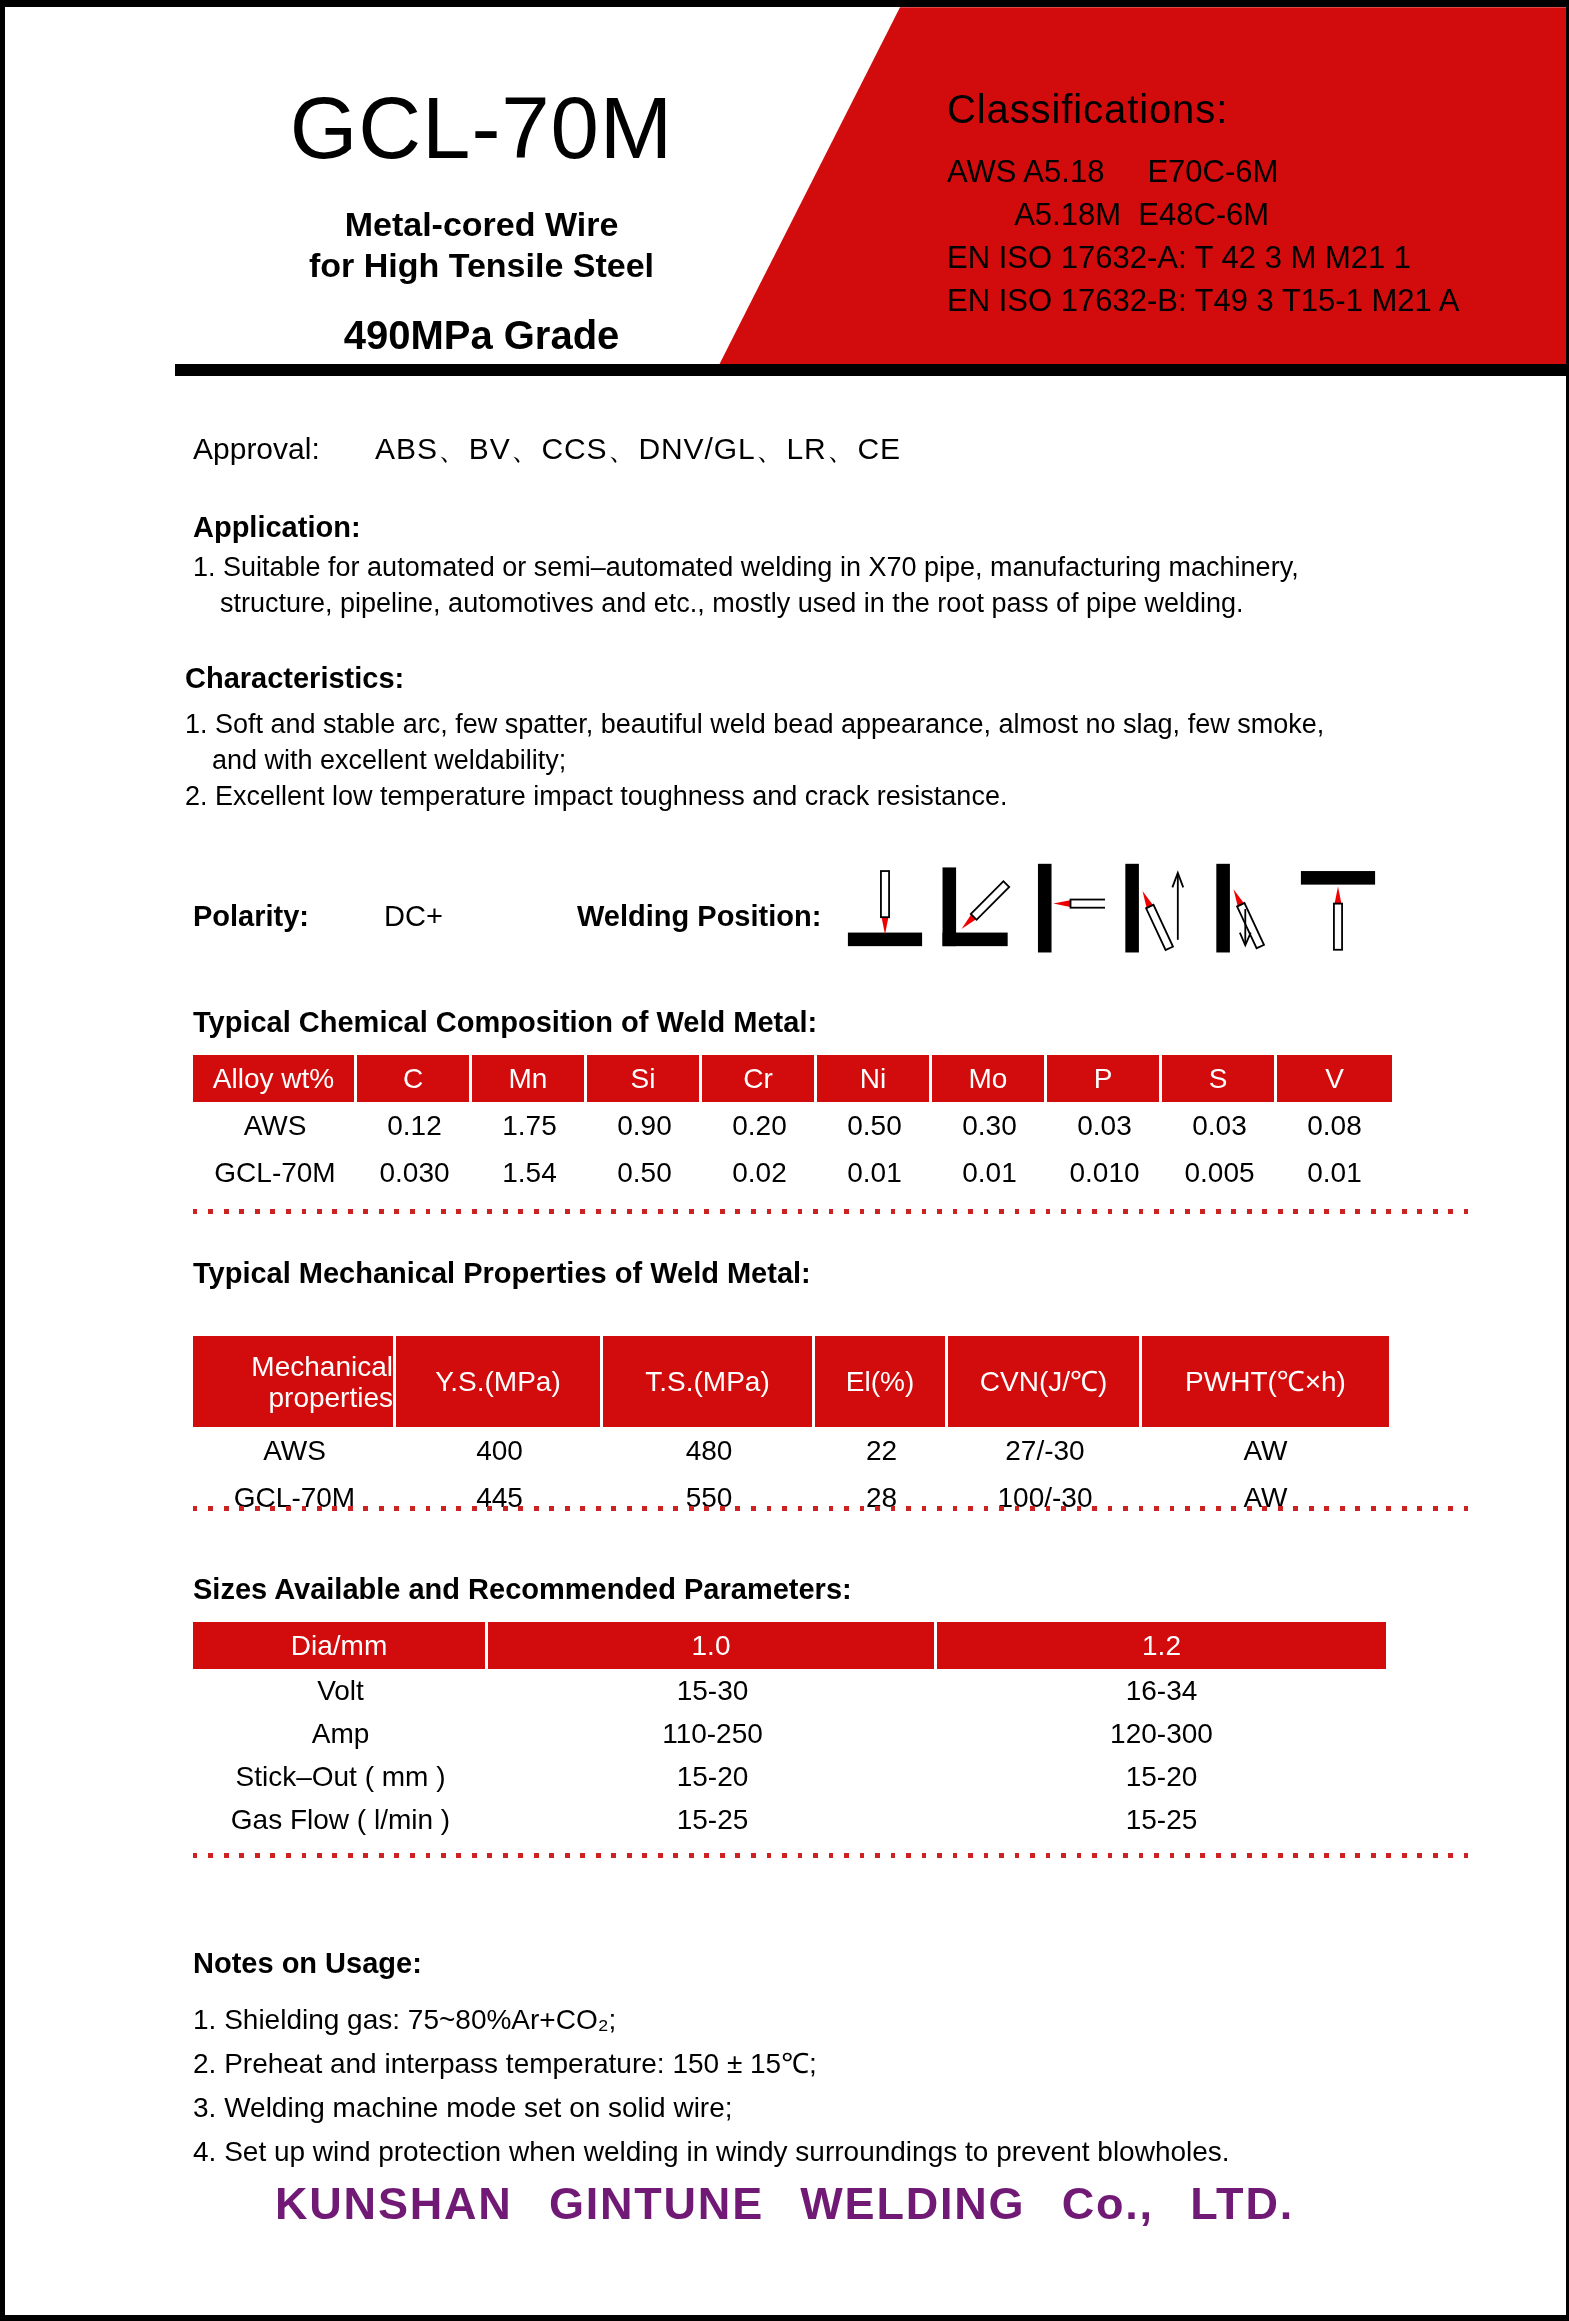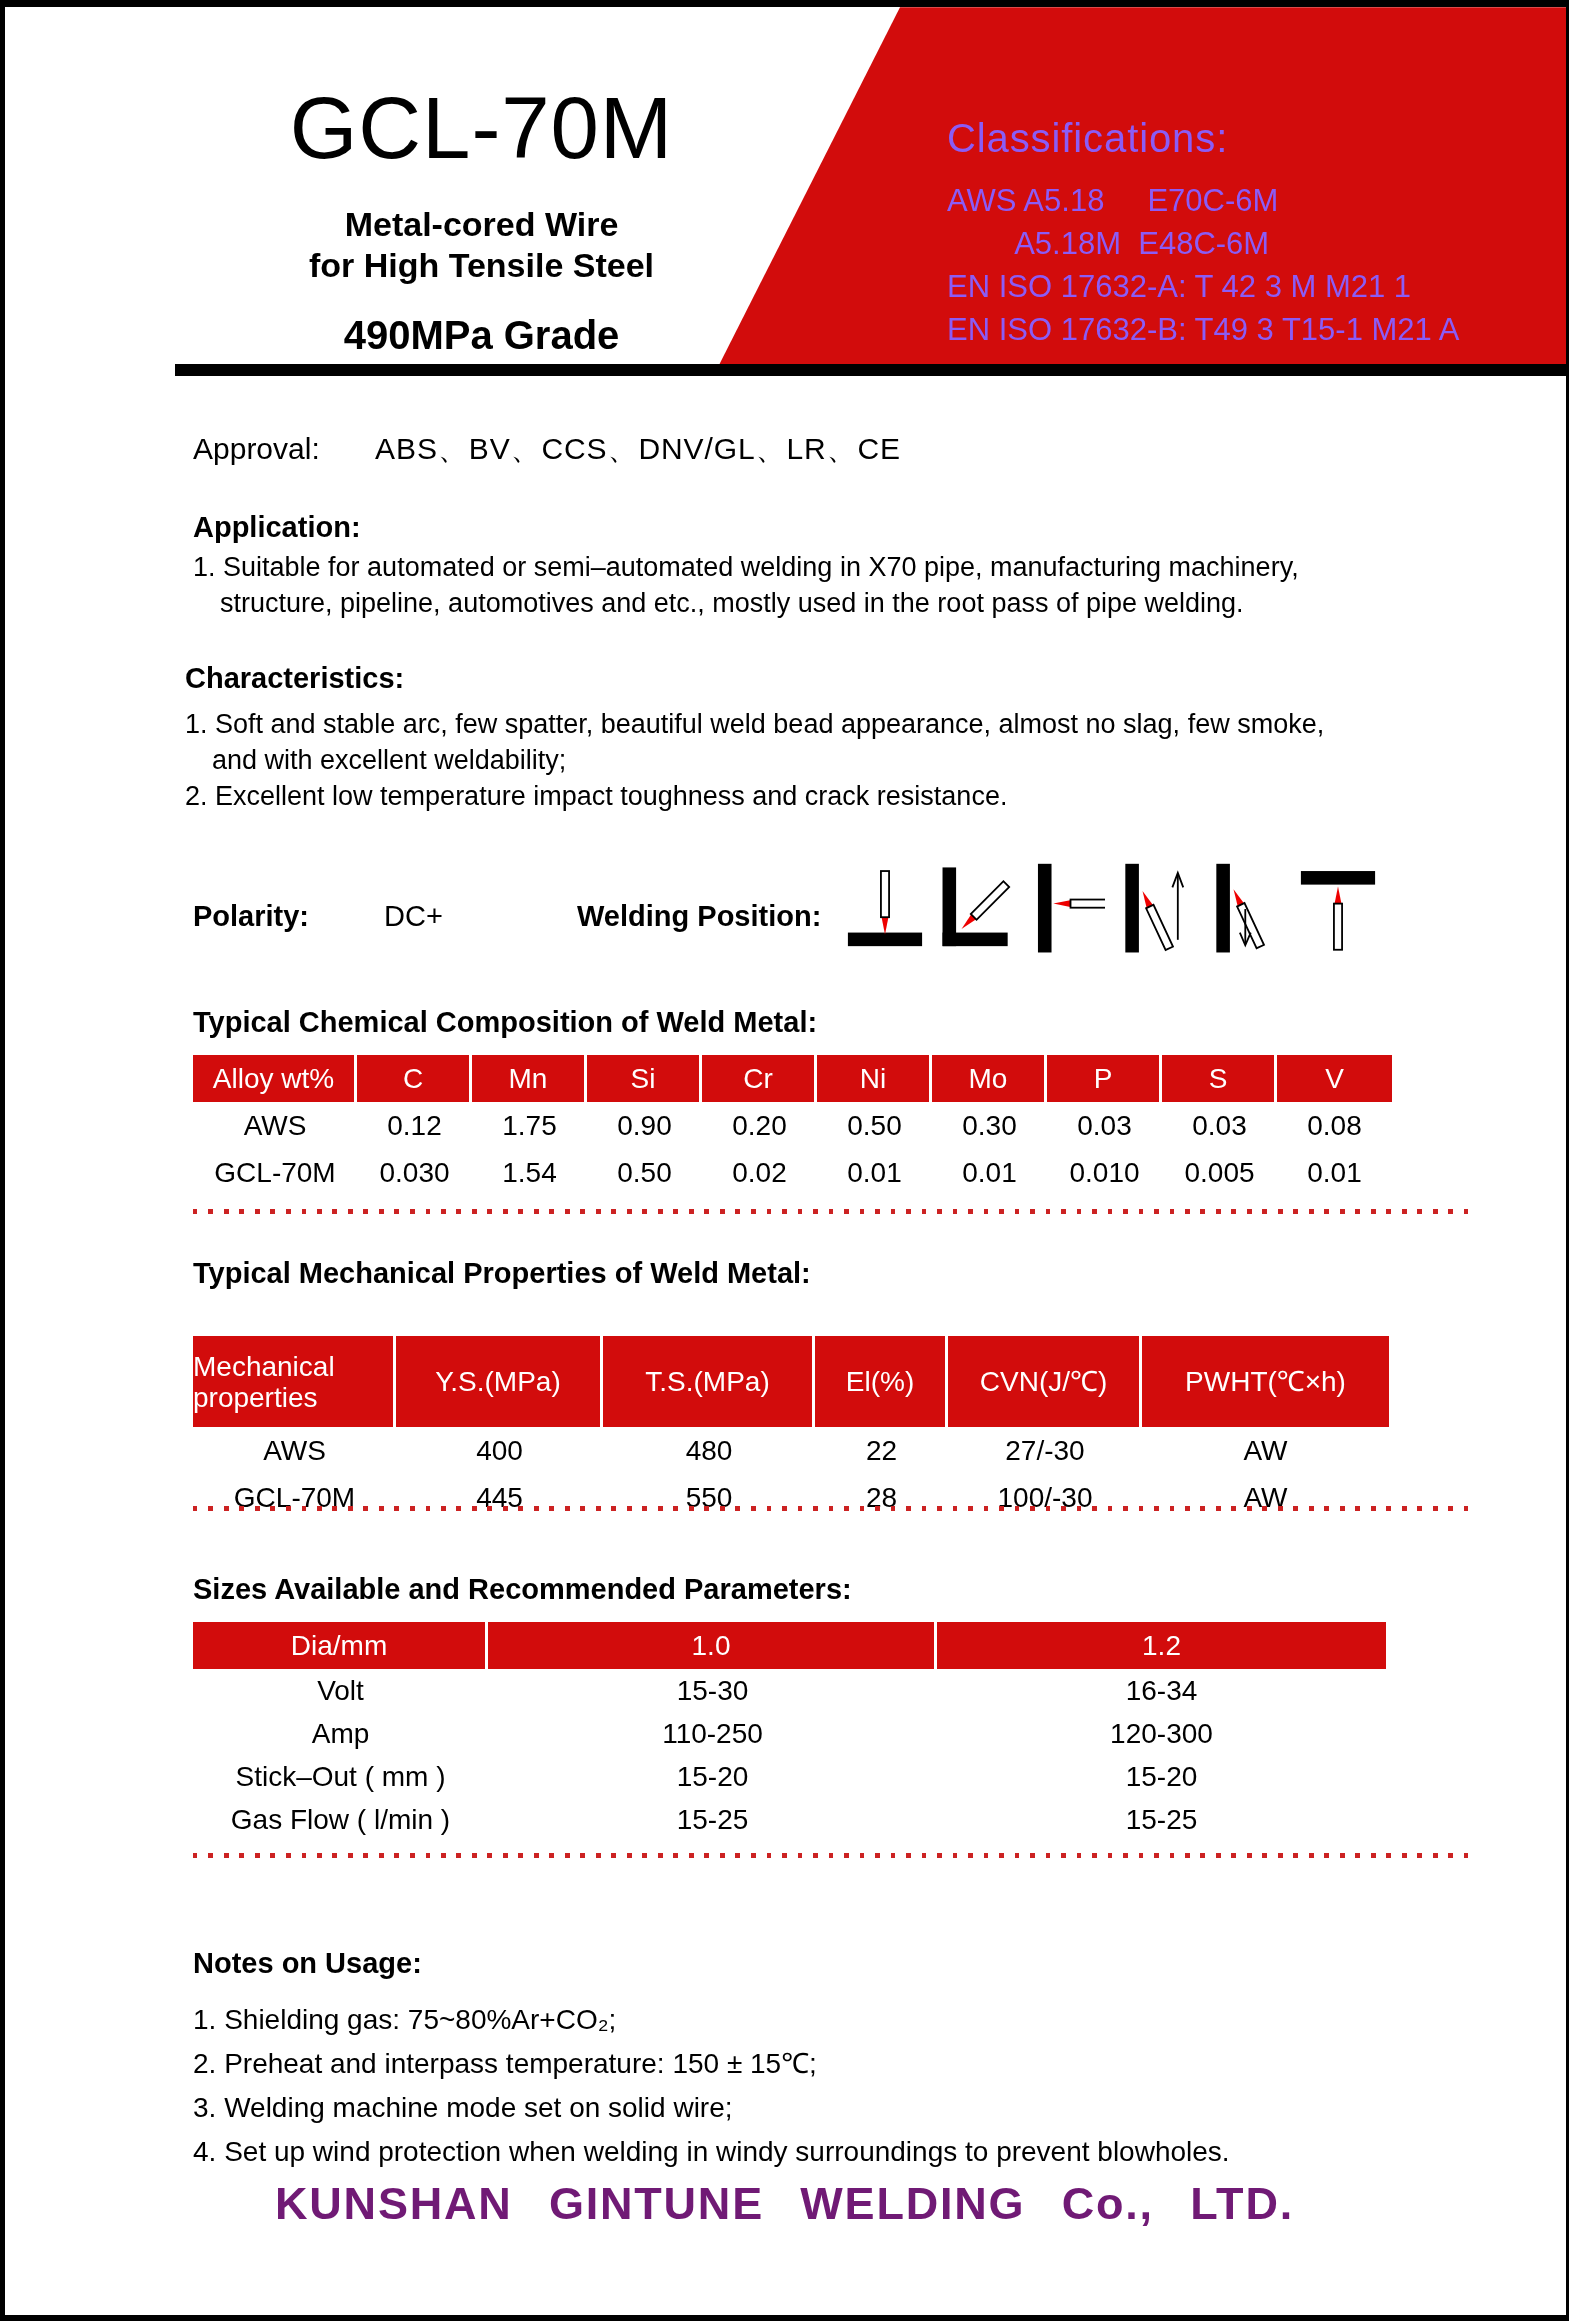--- a/index.html
+++ b/index.html
@@ -25,21 +25,21 @@
     clip-path:polygon(900px 7.3px, 1569px 7.3px, 1569px 371px, 716px 371px);
     z-index:5;
   }
   .header-bar{position:absolute;left:175px;top:364px;width:1394px;height:11.8px;background:#000;z-index:10;}
 
   .title-block{position:absolute;left:186px;top:84px;width:591px;text-align:center;z-index:6;}
   .main-title{font-size:87px;font-weight:400;letter-spacing:0.9px;line-height:1;}
   .subtitle{font-size:34px;font-weight:700;line-height:41px;margin-top:33px;}
   .grade{font-size:40px;font-weight:700;margin-top:27px;}
 
-  .class-block{position:absolute;left:947px;top:87px;color:#8b5cf6;z-index:6;margin-top:29px;}
+  .class-block{position:absolute;left:947px;top:87px;color:#000000;z-index:6;}
   .class-heading{font-size:40px;font-weight:400;letter-spacing:0.9px;margin-bottom:18px;}
   .class-line{font-size:31px;font-weight:400;line-height:43px;white-space:pre;}
 
   .approval-row{position:absolute;left:193px;top:429px;font-size:30px;z-index:6;}
   .approval-label{font-weight:400;}
   .approval-value{margin-left:47px;letter-spacing:0.9px;}
 
   .section-heading{font-weight:700;font-size:29px;}
   .body-line{font-size:27px;line-height:36px;}
   .indent{margin-left:27px;}
@@ -58,21 +58,21 @@
 
   .chem-heading{position:absolute;left:193px;top:1006px;}
   .chem-table{position:absolute;left:193px;top:1055px;display:grid;grid-template-columns:164px repeat(9,115px);}
   .mech-heading{position:absolute;left:193px;top:1257px;}
   .mech-table{position:absolute;left:193px;top:1307px;display:grid;grid-template-columns:203px 207px 212px 133px 194px 247px;margin-top:29px;}
   .sizes-heading{position:absolute;left:193px;top:1573px;}
   .sizes-table{position:absolute;left:193px;top:1622px;display:grid;grid-template-columns:295px 449px 449px;}
 
   .th{
     background:#d20c0c;color:#fff;font-size:28px;
-    display:flex;align-items:center;justify-content:center;text-align:left;
+    display:flex;align-items:center;justify-content:center;text-align:right;
     height:47px;border-right:3.6px solid #fff;box-sizing:border-box;line-height:31px;
   }
   .th.tall{height:91px;}
   .th.last{border-right:none;}
   .td{
     font-size:28px;display:flex;align-items:center;justify-content:center;
     height:47px;text-align:center;
   }
   .sizes-table .td{height:43px;}
 

